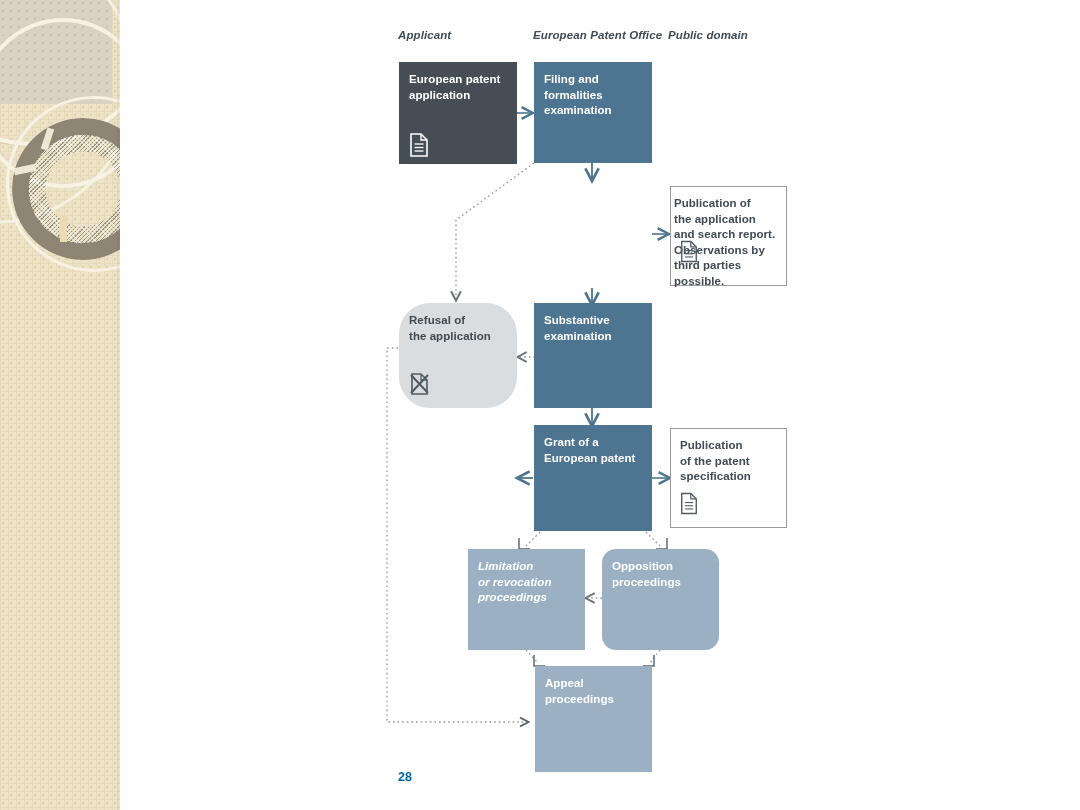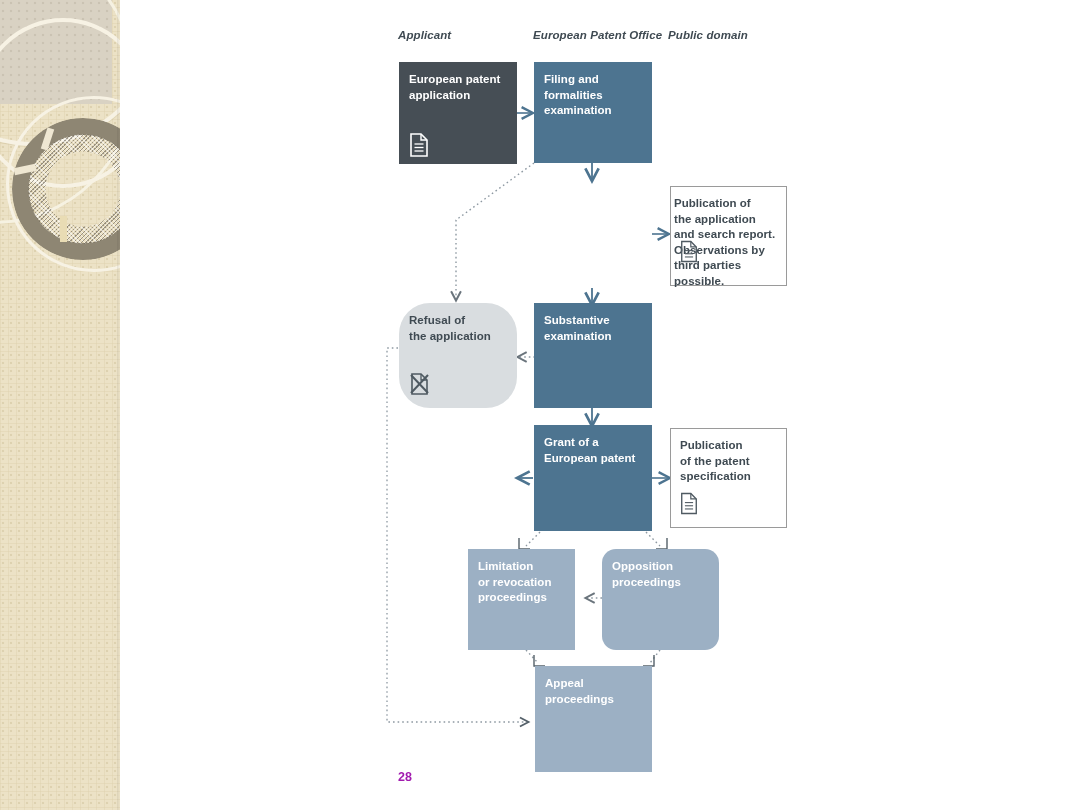--- a/index.html
+++ b/index.html
@@ -87,21 +87,21 @@
   .node .txt{white-space:pre-line;display:block;}
   .n-dark{background:#464e55;color:#ffffff;}
   .n-teal{background:#4d7490;color:#ffffff;}
   .n-grey{background:#d9dde0;color:#3f4a52;}
   .n-blue{background:#9cb0c4;color:#ffffff;}
   .n-white{background:#ffffff;color:#3f4a52;border:1px solid #9a9a9a;}
   .n-white .txt{font-weight:bold;color:#3f4a52;}
 
   .doc-icon{position:absolute;}
   .pagenum{
-    position:absolute;left:398px;top:770px;font-size:12.5px;font-weight:bold;color:#a21caf;
+    position:absolute;left:398px;top:770px;font-size:12.5px;font-weight:bold;color:#0369a1;
   }
 </style>
 </head>
 <body>
 
 <div id="deco-band">
   <div id="deco-texture"></div>
   <div id="deco-topblock">
     <div id="deco-topblock-tex"></div>
   </div>
@@ -233,21 +233,21 @@
 specification</span>
     <svg class="doc-icon" style="left:8px;top:62px;" width="20" height="25" viewBox="0 0 22 26">
       <path d="M3,2 L13,2 L19,8 L19,24 L3,24 Z" fill="none" stroke="#4f5a62" stroke-width="1.5"></path>
       <path d="M13,2 L13,8 L19,8" fill="none" stroke="#4f5a62" stroke-width="1.3"></path>
       <line x1="6.5" y1="12" x2="15.5" y2="12" stroke="#4f5a62" stroke-width="1.2"></line>
       <line x1="6.5" y1="15.5" x2="15.5" y2="15.5" stroke="#4f5a62" stroke-width="1.2"></line>
       <line x1="6.5" y1="19" x2="15.5" y2="19" stroke="#4f5a62" stroke-width="1.2"></line>
     </svg>
   </div>
 
-  <div class="node n-blue" style="left:468px;top:549px;width:107px;height:101px;">
+  <div class="node n-blue" style="left:468px;top:549px;width:117px;height:101px;font-style:italic;">
     <span class="txt">Limitation
 or revocation
 proceedings</span>
   </div>
 
   <div class="node n-blue" style="left:602px;top:549px;width:117px;height:101px;border-radius:14px;">
     <span class="txt">Opposition
 proceedings</span>
   </div>
 

